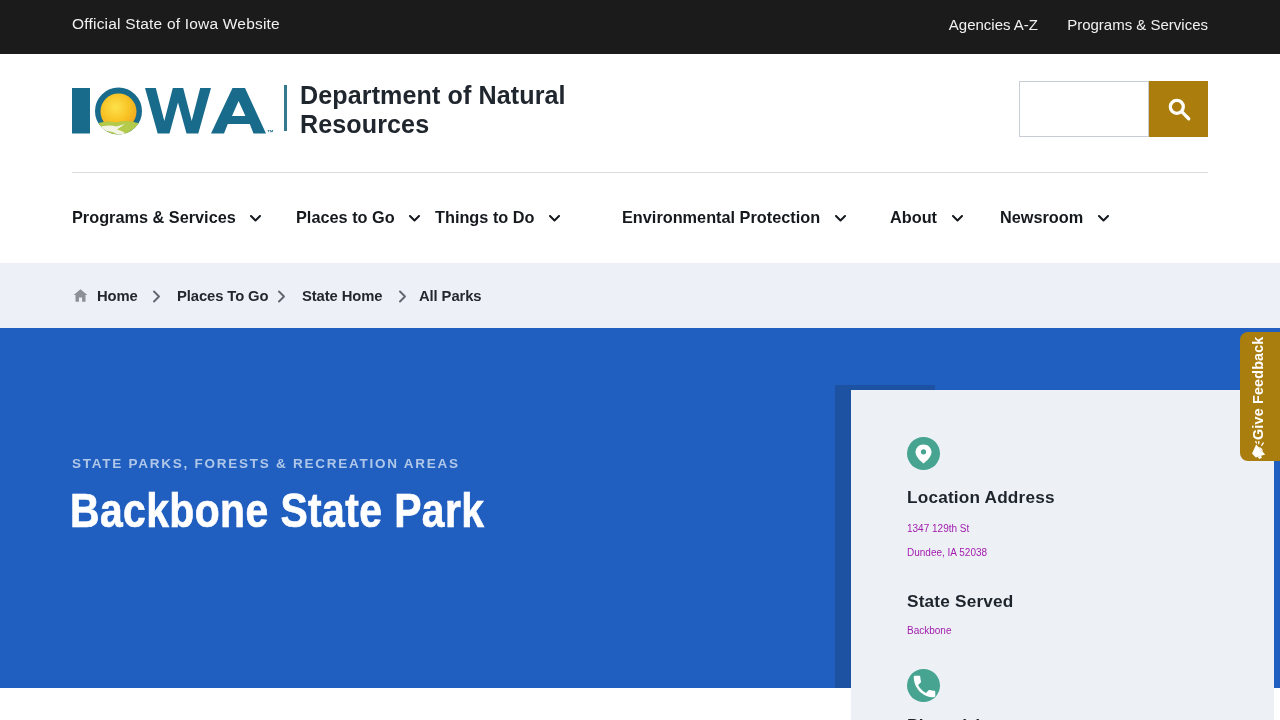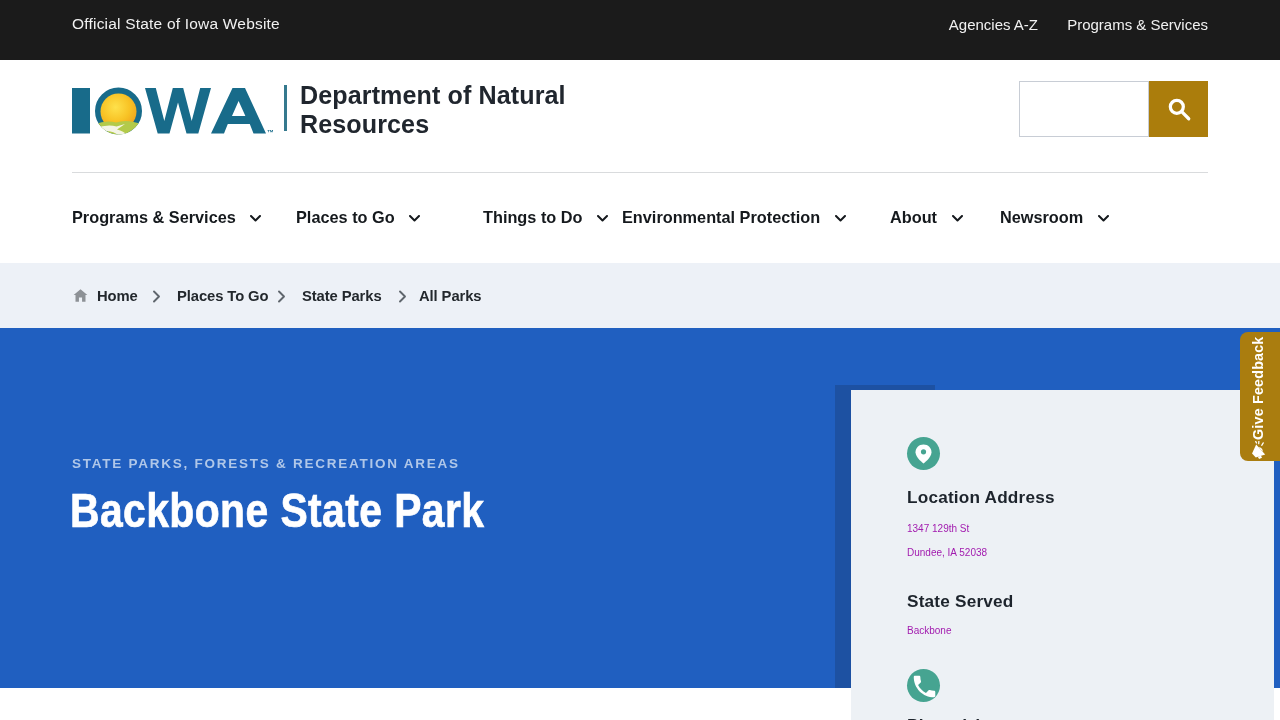--- a/index.html
+++ b/index.html
@@ -1,21 +1,21 @@
 <!DOCTYPE html>
 <html><head>
 <meta charset="utf-8">
 <style>
 * { margin:0; padding:0; box-sizing:border-box; }
 html,body { width:1280px; height:720px; overflow:hidden; }
 body { font-family:"Liberation Sans", sans-serif; position:relative; background:#fff; }
 .abs { position:absolute; }
 
 
-.topbar { position:absolute; left:0; top:0; width:1280px; height:60px; background:#1b1b1b; }
+.topbar { position:absolute; left:0; top:0; width:1280px; height:54px; background:#1b1b1b; }
 .topbar .left { position:absolute; left:72px; top:15px; font-size:15.5px; color:#f1f1f1; letter-spacing:0.2px; }
 .topbar .r1 { position:absolute; right:242px; top:16px; font-size:15px; color:#f1f1f1; }
 .topbar .r2 { position:absolute; right:72px; top:16px; font-size:15px; color:#f1f1f1; }
 
 
 .logo { position:absolute; left:72px; top:84px; }
 .lgdiv { position:absolute; left:284px; top:85px; width:2.5px; height:46px; background:#35798e; }
 .dept { position:absolute; left:300px; top:81px; font-size:25.1px; font-weight:bold; color:#20262e; line-height:28.5px; letter-spacing:0.1px; }
 .searchbox { position:absolute; left:1019px; top:81px; width:130px; height:56px; background:#fff; border:1px solid #c8cdd5; }
 .searchbtn { position:absolute; left:1149px; top:81px; width:59px; height:56px; background:#ab7d0c; }
@@ -103,21 +103,21 @@
 </div>
 
 <div class="rule"></div>
 
 <span class="nav-item" style="left:72px;">Programs &amp; Services <svg width="11" height="7" viewBox="0 0 11 7">
       <path d="M1 1 L5.5 5.5 L10 1" fill="none" stroke="#15191d" stroke-width="2" stroke-linecap="round" stroke-linejoin="round"></path>
     </svg></span>
 <span class="nav-item" style="left:296px;">Places to Go <svg width="11" height="7" viewBox="0 0 11 7">
       <path d="M1 1 L5.5 5.5 L10 1" fill="none" stroke="#15191d" stroke-width="2" stroke-linecap="round" stroke-linejoin="round"></path>
     </svg></span>
-<span class="nav-item" style="left:483px;">Things to Do <svg width="11" height="7" viewBox="0 0 11 7">
+<span class="nav-item" style="left:435px;">Things to Do <svg width="11" height="7" viewBox="0 0 11 7">
       <path d="M1 1 L5.5 5.5 L10 1" fill="none" stroke="#15191d" stroke-width="2" stroke-linecap="round" stroke-linejoin="round"></path>
     </svg></span>
 <span class="nav-item" style="left:622px;">Environmental Protection <svg width="11" height="7" viewBox="0 0 11 7">
       <path d="M1 1 L5.5 5.5 L10 1" fill="none" stroke="#15191d" stroke-width="2" stroke-linecap="round" stroke-linejoin="round"></path>
     </svg></span>
 <span class="nav-item" style="left:890px;">About <svg width="11" height="7" viewBox="0 0 11 7">
       <path d="M1 1 L5.5 5.5 L10 1" fill="none" stroke="#15191d" stroke-width="2" stroke-linecap="round" stroke-linejoin="round"></path>
     </svg></span>
 <span class="nav-item" style="left:1000px;">Newsroom <svg width="11" height="7" viewBox="0 0 11 7">
       <path d="M1 1 L5.5 5.5 L10 1" fill="none" stroke="#15191d" stroke-width="2" stroke-linecap="round" stroke-linejoin="round"></path>
@@ -128,21 +128,21 @@
     <path d="M12 2 L23 11 L20 11 L20 22 L14.5 22 L14.5 15 L9.5 15 L9.5 22 L4 22 L4 11 L1 11 Z" fill="#8d9196"></path>
   </svg>
 <span class="crumb" style="left:97px;">Home</span>
 <svg class="csep" style="left:152px;" width="9" height="13" viewBox="0 0 9 13">
     <path d="M2 1.5 L7 6.5 L2 11.5" fill="none" stroke="#5f666d" stroke-width="1.9" stroke-linecap="round" stroke-linejoin="round"></path>
   </svg>
 <span class="crumb" style="left:177px;">Places To Go</span>
 <svg class="csep" style="left:277px;" width="9" height="13" viewBox="0 0 9 13">
     <path d="M2 1.5 L7 6.5 L2 11.5" fill="none" stroke="#5f666d" stroke-width="1.9" stroke-linecap="round" stroke-linejoin="round"></path>
   </svg>
-<span class="crumb" style="left:302px;">State Parks</span>
+<span class="crumb" style="left:302px;">State Home</span>
 <svg class="csep" style="left:398px;" width="9" height="13" viewBox="0 0 9 13">
     <path d="M2 1.5 L7 6.5 L2 11.5" fill="none" stroke="#5f666d" stroke-width="1.9" stroke-linecap="round" stroke-linejoin="round"></path>
   </svg>
 <span class="crumb" style="left:419px;">All Parks</span>
 
 <div class="hero"></div>
 <div class="cardshadow"></div>
 <div class="eyebrow">STATE PARKS, FORESTS &amp; RECREATION AREAS</div>
 <div class="h1">Backbone State Park</div>
 

